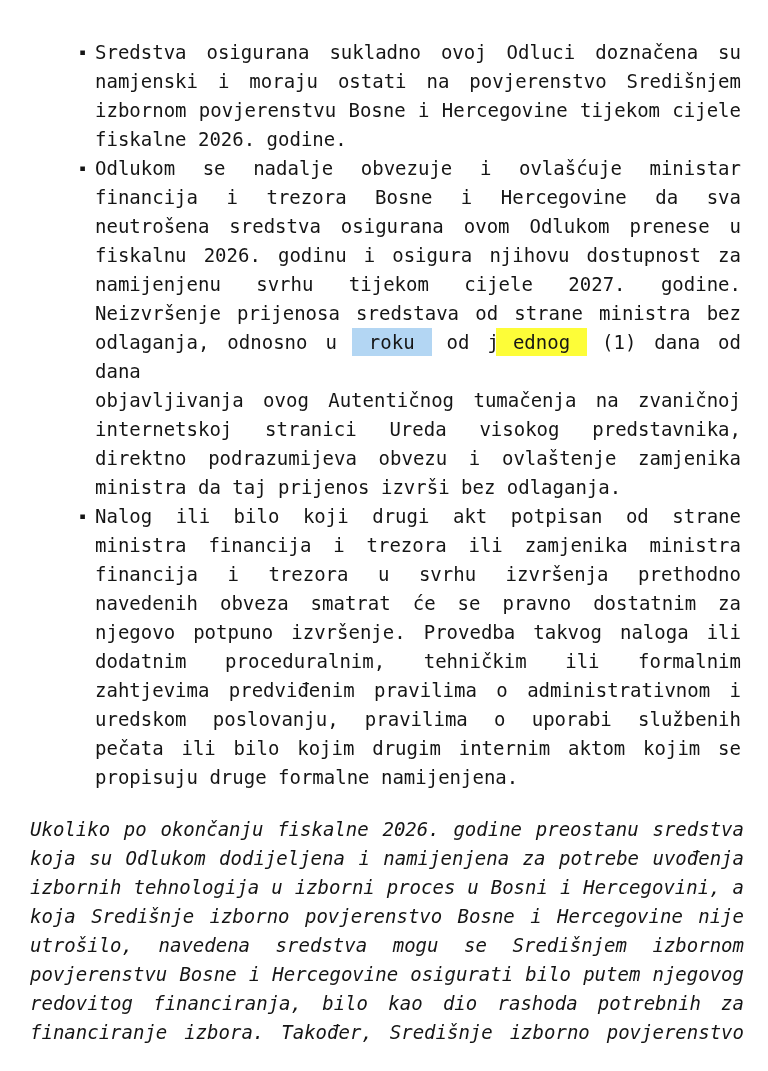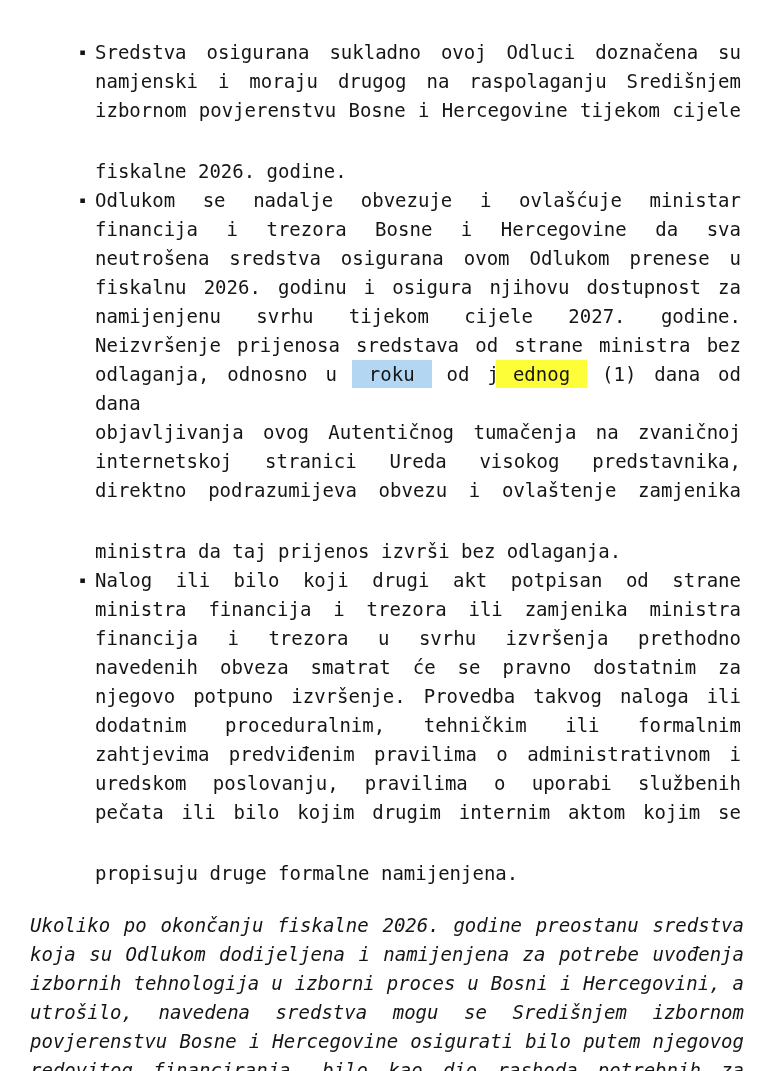--- a/index.html
+++ b/index.html
@@ -36,21 +36,20 @@
     top: 0;
     font-size: 12px;
     line-height: 29px;
   }
   .line {
     text-align: justify;
     text-align-last: justify;
   }
   .line.flush-left {
     text-align-last: left;
-    margin-top: 32px;
   }
   .para {
     margin: 23px 0 0 30px;
     width: 714px;
     font-style: italic;
   }
   mark.hl {
     color: inherit;
     padding: 3px 17px;
     margin: 16px -3px;
@@ -59,21 +58,21 @@
   mark.hl-yellow { background: var(--hl-yellow, #fdfd38); }
 </style>
 </head>
 <body>
 
 <div class="page" style="background: rgb(255, 255, 255); color: rgb(21, 21, 21);">
   <ul class="bullets" id="bullet-list">
       <li>
         <span class="bullet-marker">▪</span>
         <div class="line">Sredstva osigurana sukladno ovoj Odluci doznačena su</div>
-        <div class="line">namjenski i moraju drugog na raspolaganju Središnjem</div>
+        <div class="line">namjenski i moraju ostati na povjerenstvo Središnjem</div>
         <div class="line">izbornom povjerenstvu Bosne i Hercegovine tijekom cijele</div>
         <div class="line flush-left">fiskalne 2026. godine.</div>
       </li>
       <li>
         <span class="bullet-marker">▪</span>
         <div class="line">Odlukom se nadalje obvezuje i ovlašćuje ministar</div>
         <div class="line">financija i trezora Bosne i Hercegovine da sva</div>
         <div class="line">neutrošena sredstva osigurana ovom Odlukom prenese u</div>
         <div class="line">fiskalnu 2026. godinu i osigura njihovu dostupnost za</div>
         <div class="line">namijenjenu svrhu tijekom cijele 2027. godine.</div>
@@ -95,18 +94,19 @@
         <div class="line">zahtjevima predviđenim pravilima o administrativnom i</div>
         <div class="line">uredskom poslovanju, pravilima o uporabi službenih</div>
         <div class="line">pečata ili bilo kojim drugim internim aktom kojim se</div>
         <div class="line flush-left">propisuju druge formalne namijenjena.</div>
       </li>
     </ul>
   <div class="para" id="closing-paragraph">
       <div class="line">Ukoliko po okončanju fiskalne 2026. godine preostanu sredstva</div>
       <div class="line">koja su Odlukom dodijeljena i namijenjena za potrebe uvođenja</div>
       <div class="line">izbornih tehnologija u izborni proces u Bosni i Hercegovini, a</div>
+      <div class="line">koja Središnje izborno povjerenstvo Bosne i Hercegovine nije</div>
       <div class="line">utrošilo, navedena sredstva mogu se Središnjem izbornom</div>
       <div class="line">povjerenstvu Bosne i Hercegovine osigurati bilo putem njegovog</div>
       <div class="line">redovitog financiranja, bilo kao dio rashoda potrebnih za</div>
       <div class="line">financiranje izbora. Također, Središnje izborno povjerenstvo</div>
     </div>
 </div>
 
 </body></html>

